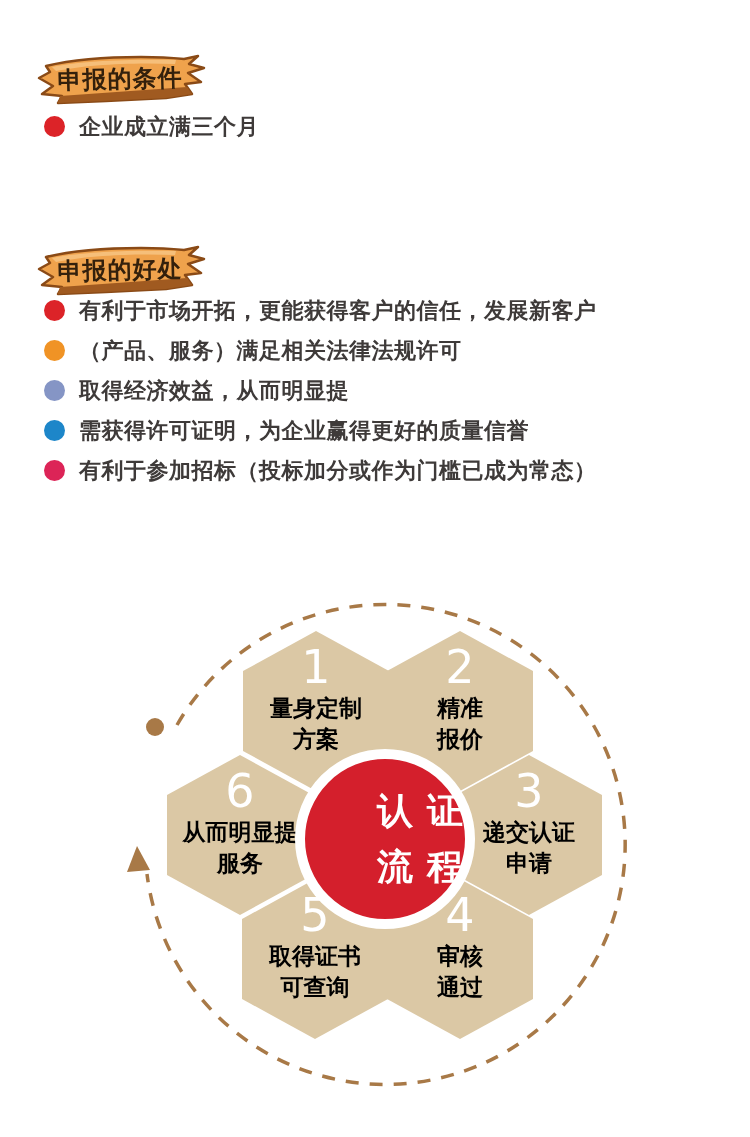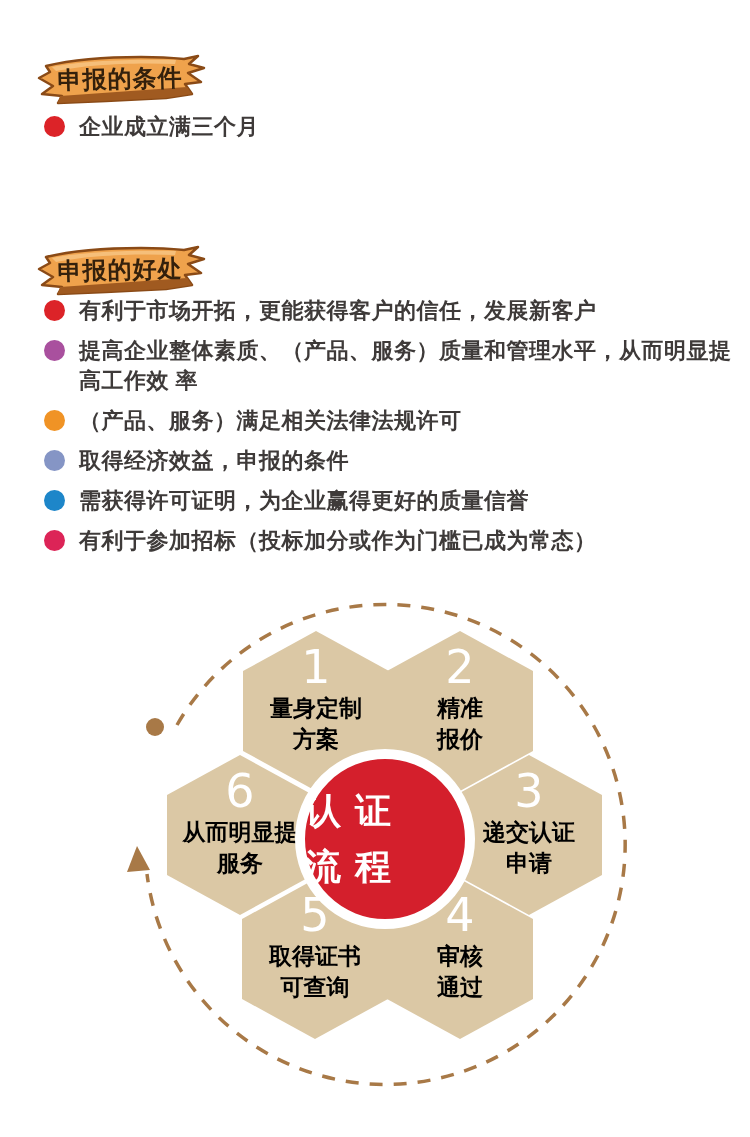--- a/index.html
+++ b/index.html
@@ -52,21 +52,21 @@
   #hex-1 { left:243px; top:71px; }
   #hex-2 { left:387px; top:71px; }
   #hex-3 { left:456px; top:195px; }
   #hex-4 { left:387px; top:319px; }
   #hex-5 { left:242px; top:319px; }
   #hex-6 { left:167px; top:195px; }
 
   #center-circle {
     position:absolute; left:295px; top:189px; width:180px; height:180px;
     border-radius:50%; border:10px solid #ffffff; box-sizing:border-box;
-    display:flex; align-items:center; justify-content:flex-start; z-index:3;
+    display:flex; align-items:center; justify-content:flex-end; z-index:3;
   }
   #center-label {
     font-size:36px; font-weight:700; color:#ffffff; line-height:56px;
     text-align:center; white-space:pre-line; letter-spacing:2px;
   }
 </style>
 </head>
 <body>
 
 <div id="page">
@@ -95,31 +95,26 @@
     </svg>
     <div class="banner-text">申报的好处</div>
   </div>
 
   <div class="blist" id="list-benefits">
     <div class="bitem">
       <span class="dot" style="background-color: rgb(220, 35, 40);"></span>
       <span class="btxt">有利于市场开拓，更能获得客户的信任，发展新客户</span>
     </div>
     <div class="bitem">
-      <span class="dot" style="background-color: rgb(169, 80, 158);"></span>
-      <span class="btxt">提高企业整体素质、（产品、服务）质量和管理水平，从而明显提
-高工作效 率</span>
-    </div>
-    <div class="bitem">
       <span class="dot" style="background-color: rgb(240, 147, 37);"></span>
       <span class="btxt">（产品、服务）满足相关法律法规许可</span>
     </div>
     <div class="bitem">
       <span class="dot" style="background-color: rgb(133, 149, 197);"></span>
-      <span class="btxt">取得经济效益，申报的条件</span>
+      <span class="btxt">取得经济效益，从而明显提</span>
     </div>
     <div class="bitem">
       <span class="dot" style="background-color: rgb(29, 134, 201);"></span>
       <span class="btxt">需获得许可证明，为企业赢得更好的质量信誉</span>
     </div>
     <div class="bitem">
       <span class="dot" style="background-color: rgb(220, 36, 87);"></span>
       <span class="btxt">有利于参加招标（投标加分或作为门槛已成为常态）</span>
     </div>
   </div>

